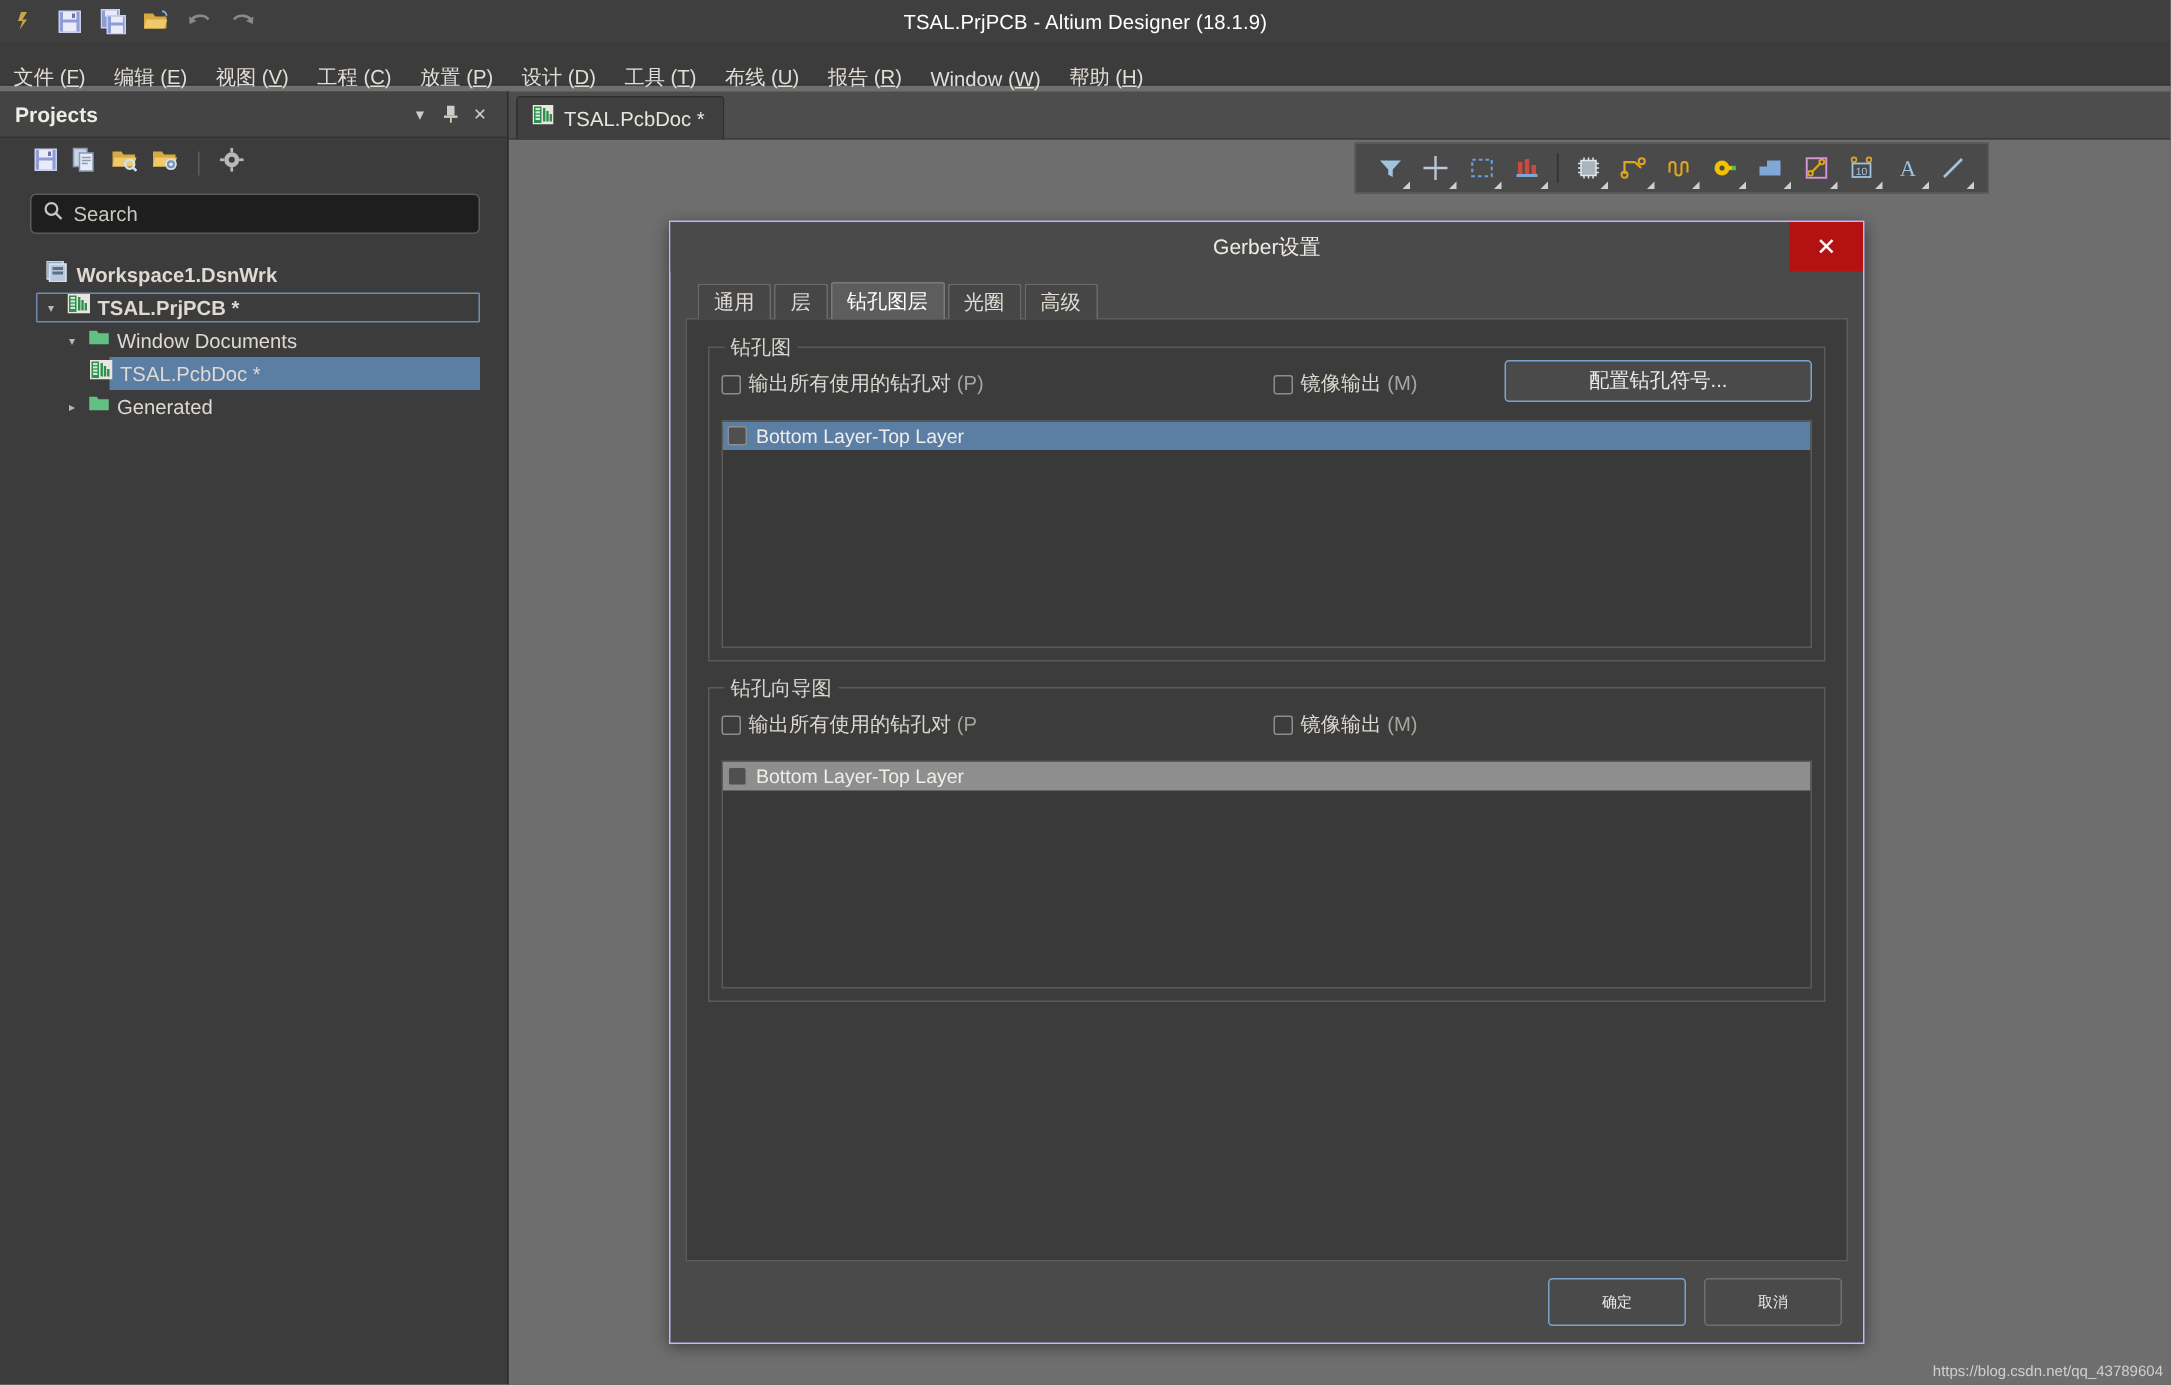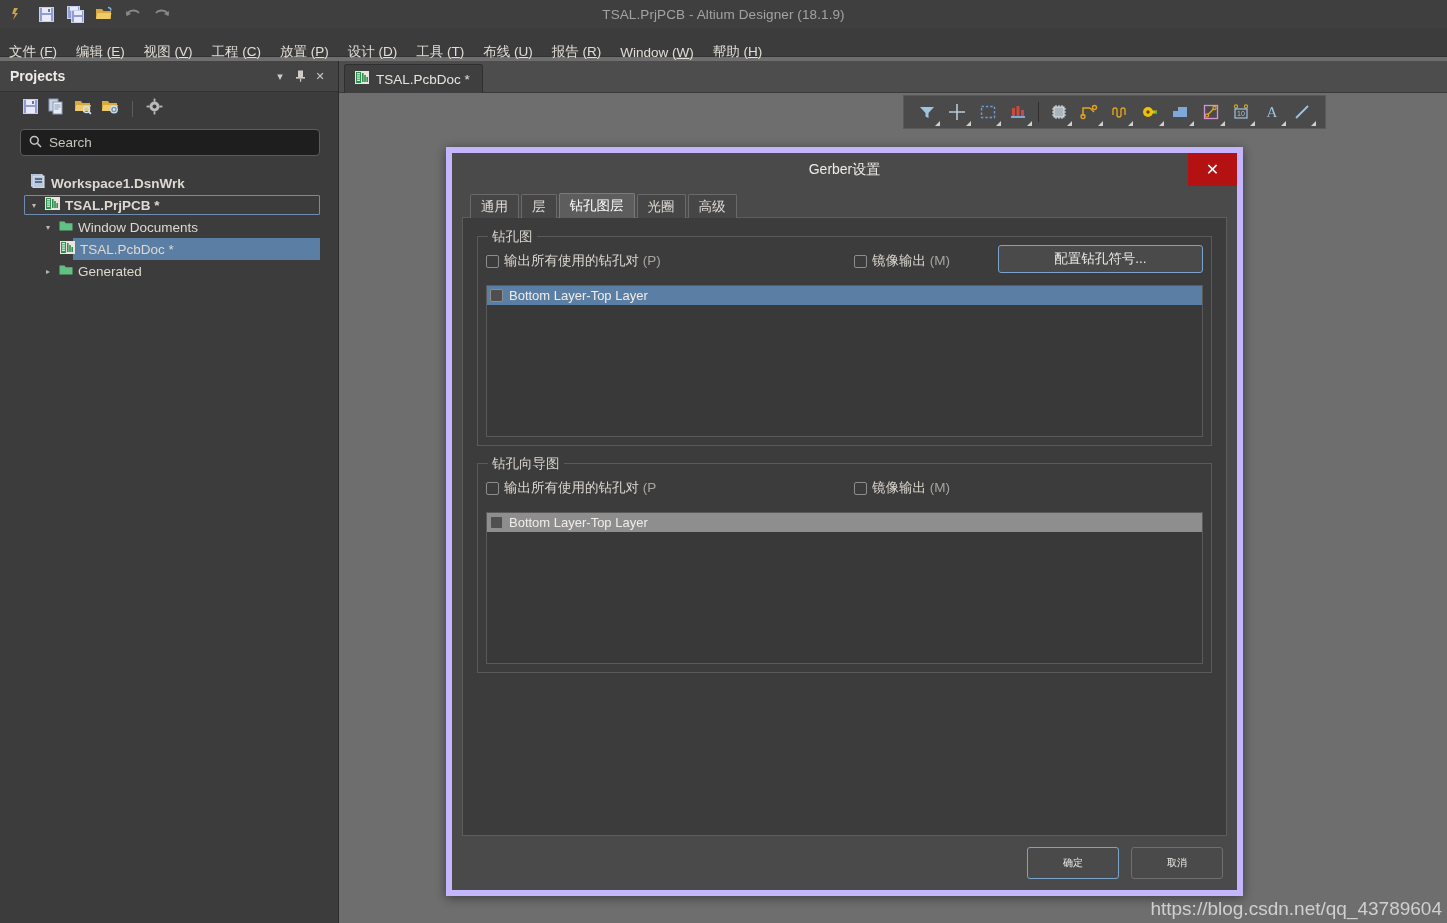--- a/index.html
+++ b/index.html
@@ -14,21 +14,21 @@
   #app { position: relative; width: 1447px; height: 923px; }
 
   
   .titlebar {
     position: absolute; left: 0; top: 0; width: 1447px; height: 28px;
     background: #3f3f3f;
     display: flex; align-items: center;
   }
   .titlebar .title {
     position: absolute; left: 0; right: 0; text-align: center;
-    color: #a3a3a3; font-size: 13.5px; letter-spacing: .1px;
+    color: #ffffff; font-size: 13.5px; letter-spacing: .1px;
   }
   .qat { display: flex; align-items: center; gap: 3px; padding-left: 4px; position: relative; z-index: 2;}
   .qat .btn {
     width: 26px; height: 24px; display: flex; align-items: center; justify-content: center;
     border-radius: 2px;
   }
   .qat .btn svg { display:block; }
 
   
   .menubar {
@@ -123,21 +123,21 @@
   }
   .tb-item .caret {
     position: absolute; right: 1px; bottom: 1px;
     width: 0; height: 0; border-left: 5px solid transparent; border-bottom: 5px solid #cfcfcf;
   }
   .tb-sep { width: 1px; height: 20px; background: #2f2f2f; margin: 0 4px; }
 
   
   .dialog {
     position: absolute; left: 446px; top: 147px; width: 797px; height: 749px;
-    background: #4a4a4a; border: 6px solid #c4b5fd;
+    background: #4a4a4a; border: 1px solid #c4b5fd;
     box-shadow: 0 2px 10px rgba(0,0,0,.45);
   }
   .dlg-title {
     height: 33px; position: relative; display: flex; align-items: center; justify-content: center;
     background: #4a4a4a;
   }
   .dlg-title .dt { color: #efece7; font-size: 14px; }
   .dlg-close {
     position: absolute; right: 0; top: 0; width: 49px; height: 33px;
     background: #b41212; color: #fff; font-size: 16px;
@@ -204,21 +204,21 @@
     display: flex; align-items: center; justify-content: flex-end; padding-right: 14px; gap: 12px;
   }
   .dbtn {
     width: 92px; height: 32px; background: #4a4a4a; border: 1px solid #6f6f6f; border-radius: 3px;
     color: #eceae6; font-size: 10px; display: flex; align-items: center; justify-content: center;
   }
   .dbtn.primary { border-color: #7ba3cc; }
 
   .watermark {
     position: absolute; right: 5px; bottom: 3px;
-    color: #d8d8d8; font-size: 19px; opacity: .92;
+    color: #d8d8d8; font-size: 10px; opacity: .92;
   }
 </style>
 </head>
 <body>
 
 <div id="app">
 
   <div class="titlebar">
     <div class="qat">
       <div class="btn">

